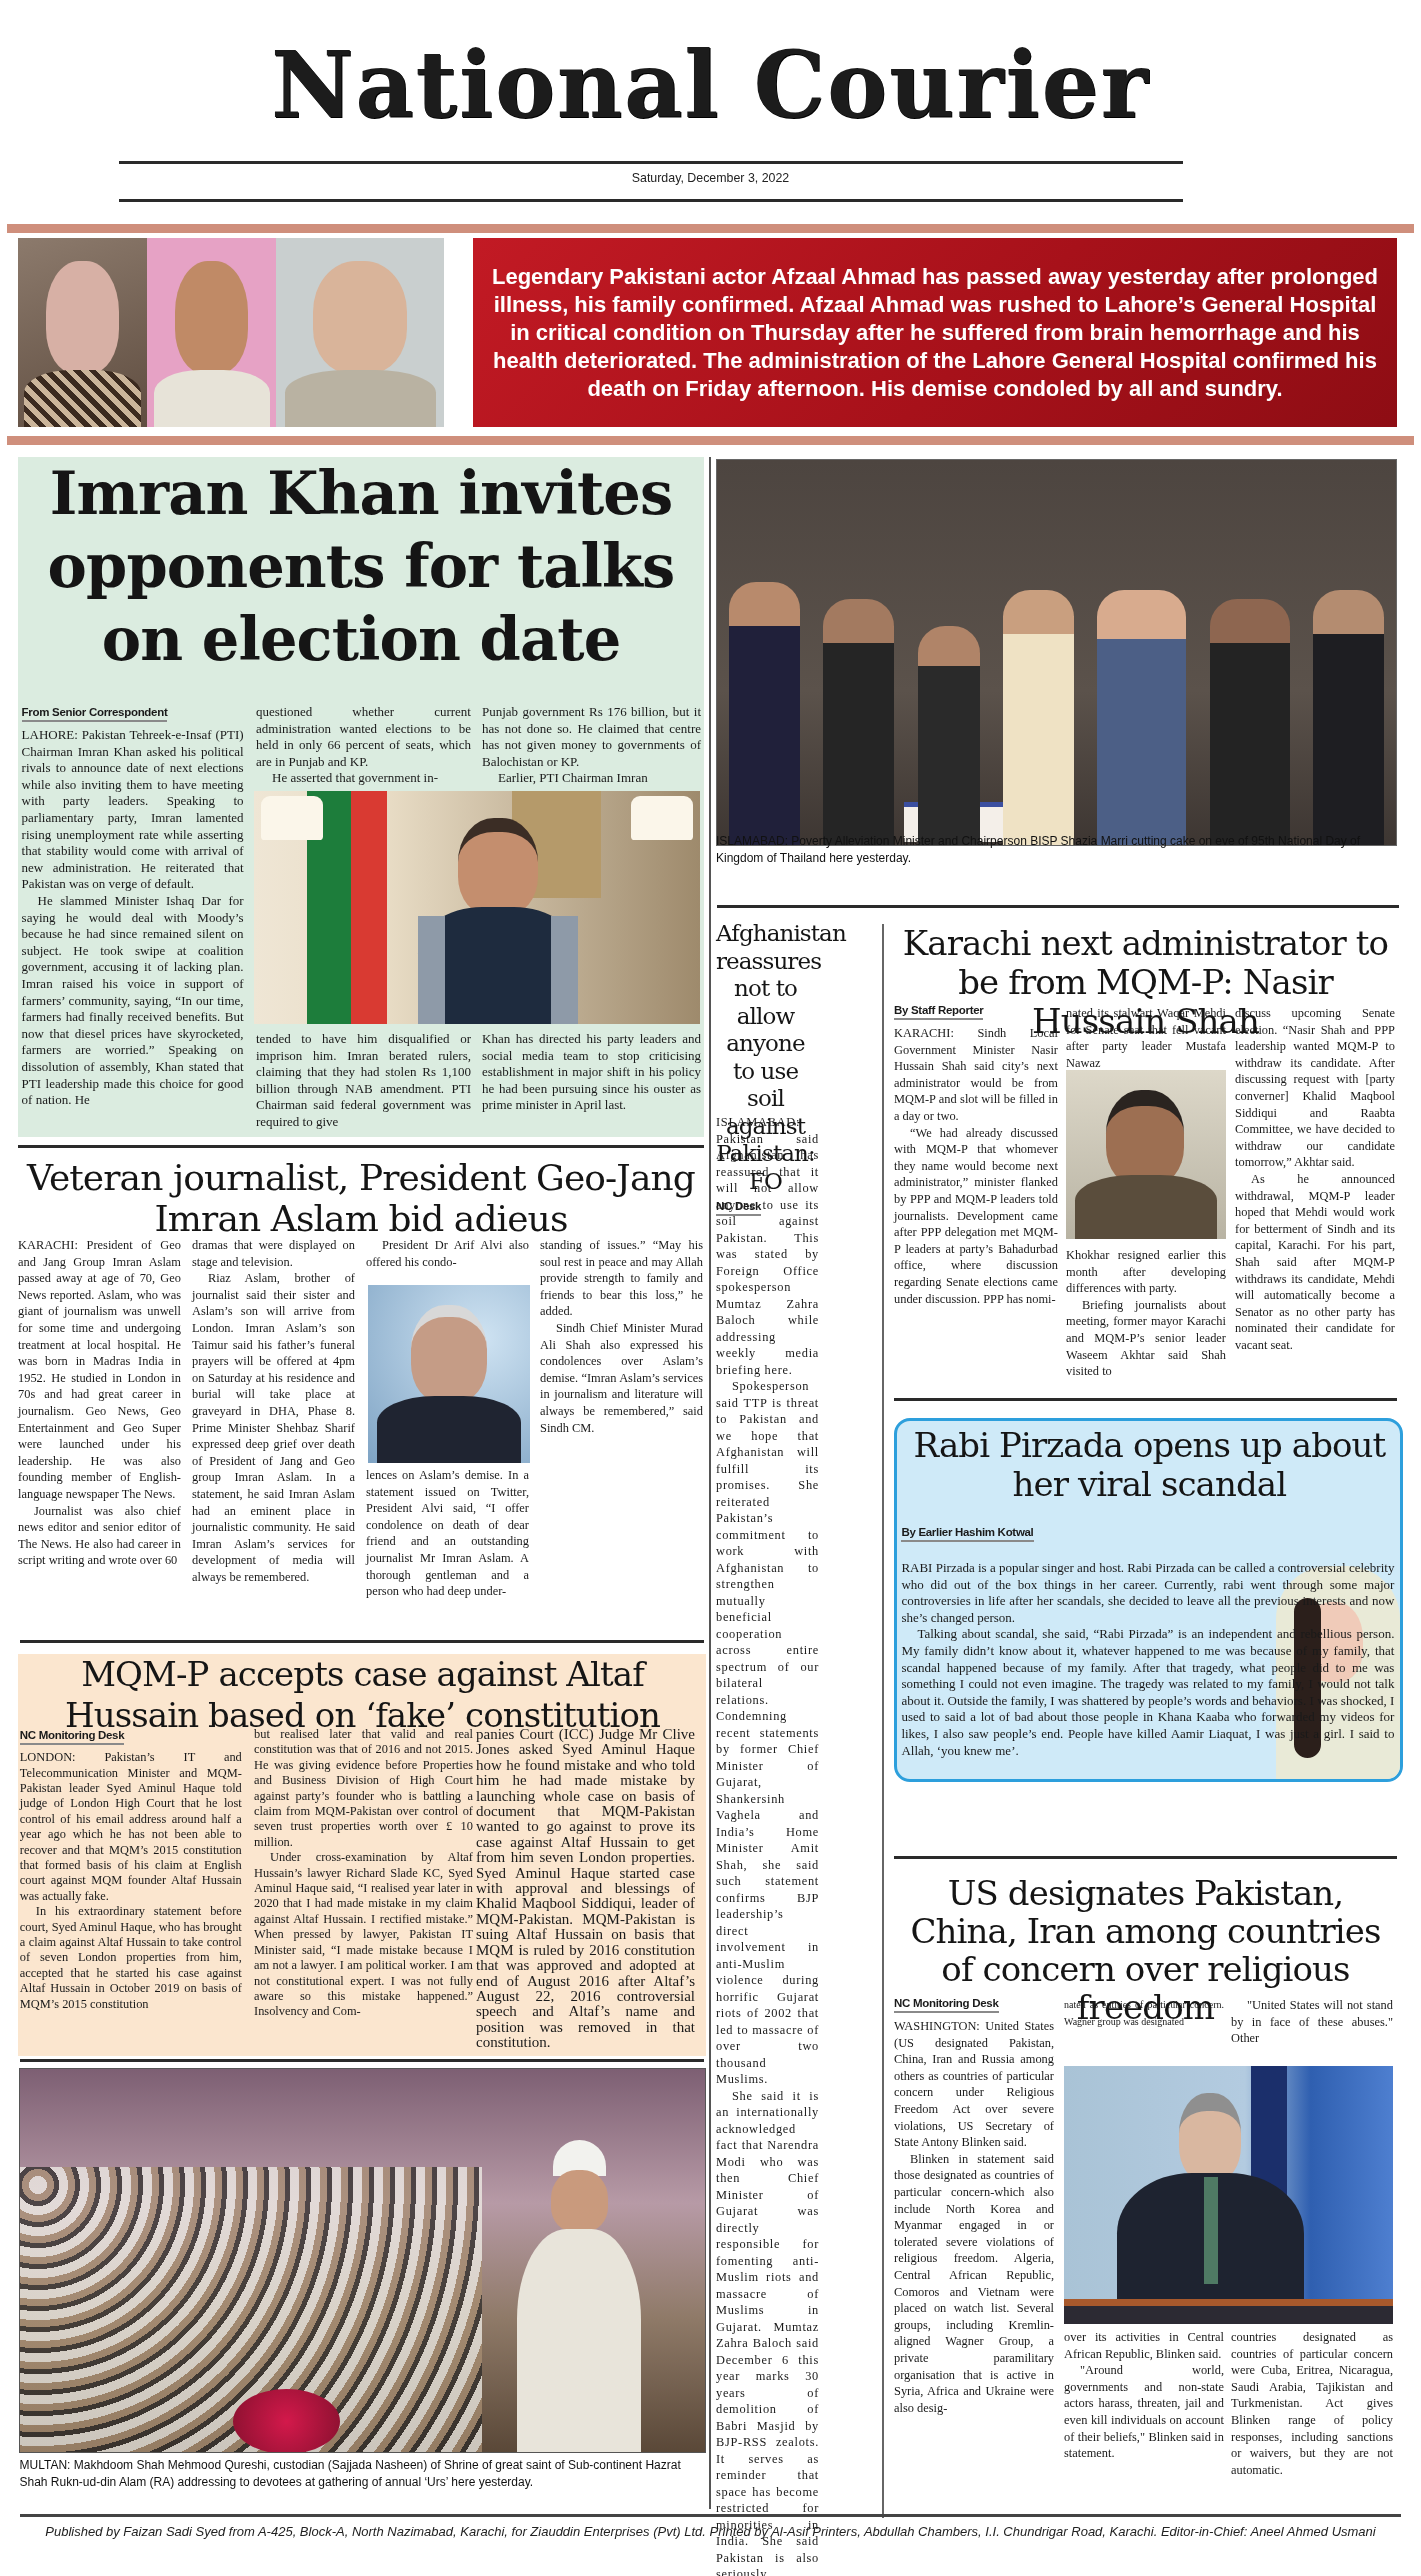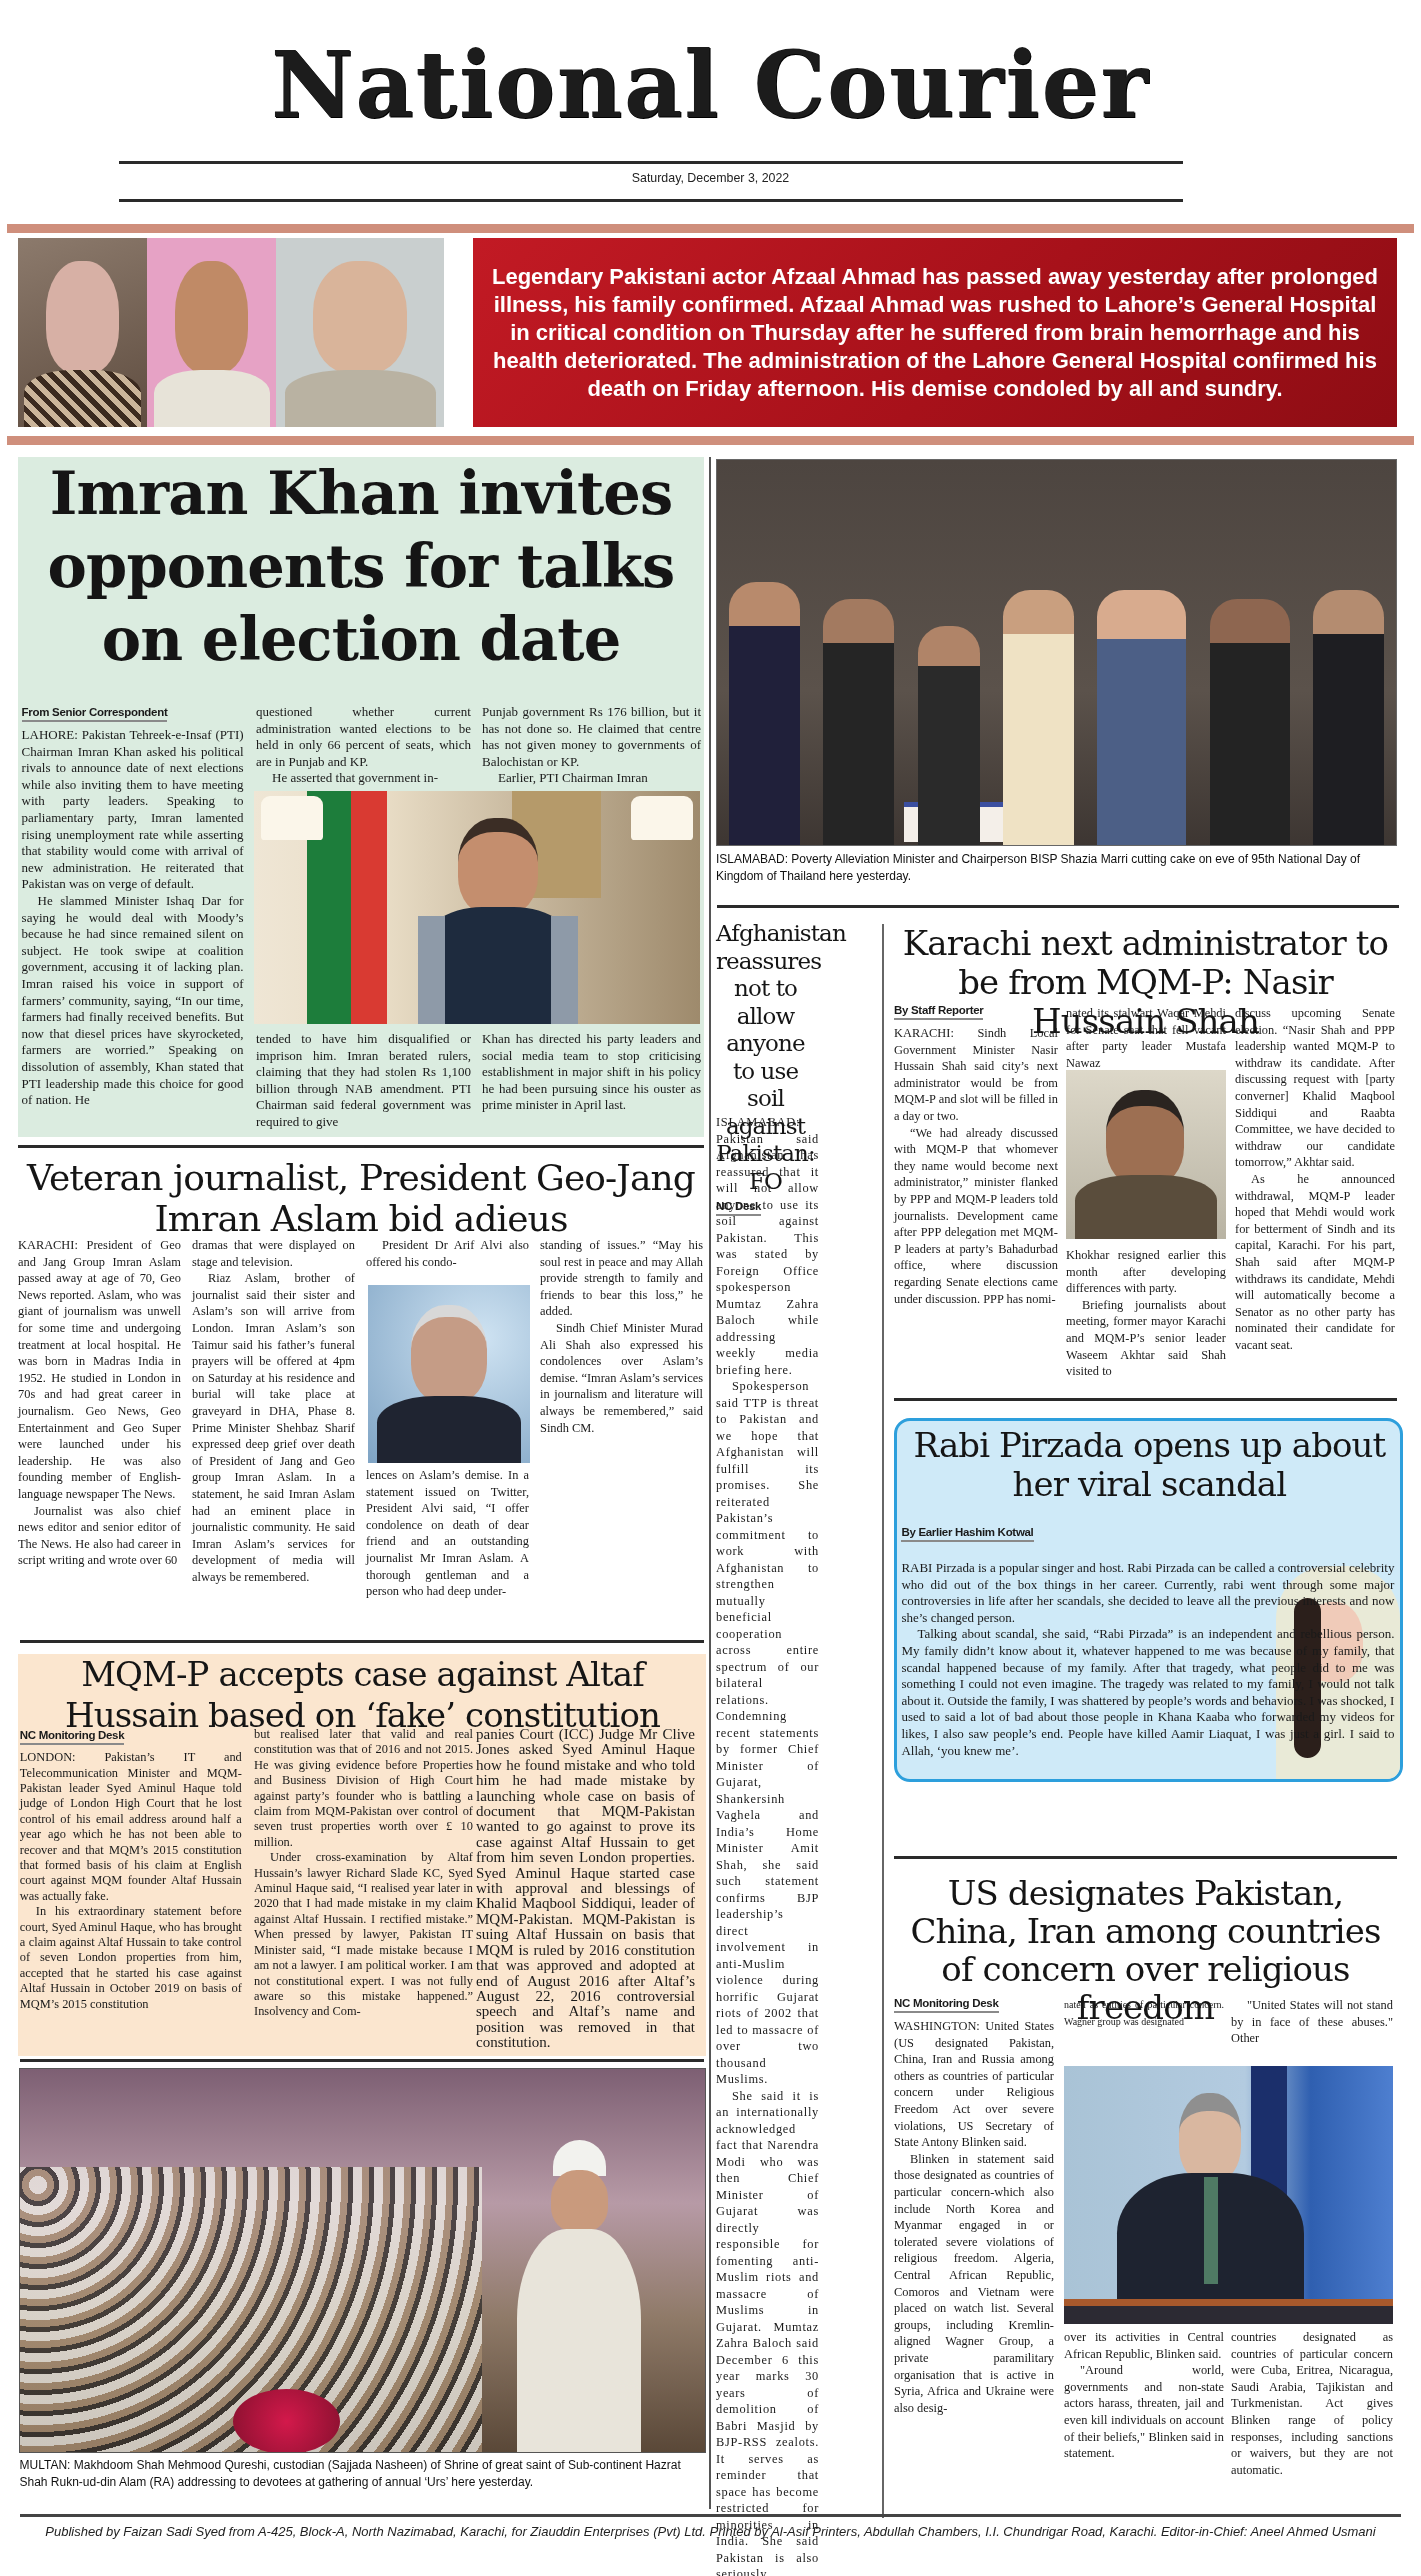--- a/index.html
+++ b/index.html
@@ -186,21 +186,21 @@
   <div style="position:absolute; left:0; top:107px; width:100%; height:281px; display:flex; justify-content:space-around; align-items:flex-end;">
     <div style="width:71px; height:266px; background:#20203a; border-radius:27px 27px 0 0; border-top:44px solid #b88a6c;"></div>
     <div style="width:71px; height:249px; background:#252525; border-radius:27px 27px 0 0; border-top:44px solid #a37a60;"></div>
     <div style="width:62px; height:222px; background:#2a2a2a; border-radius:27px 27px 0 0; border-top:40px solid #b08468;"></div>
     <div style="width:71px; height:258px; background:#efe2c4; border-radius:27px 27px 0 0; border-top:44px solid #c99f7f;"></div>
     <div style="width:89px; height:258px; background:#4c5f86; border-radius:27px 27px 0 0; border-top:49px solid #d8ab8e;"></div>
     <div style="width:80px; height:249px; background:#232323; border-radius:27px 27px 0 0; border-top:44px solid #8e6650;"></div>
     <div style="width:71px; height:258px; background:#1e1e22; border-radius:27px 27px 0 0; border-top:44px solid #b48c70;"></div>
   </div>
 </div>
-<div class="caption" style="position:absolute; left:716px; top:851px; width:681px;">ISLAMABAD: Poverty Alleviation Minister and Chairperson BISP Shazia Marri cutting cake on eve of 95th National Day of Kingdom of Thailand here yesterday.</div>
+<div class="caption" style="position:absolute; left:716px; top:833px; width:681px;">ISLAMABAD: Poverty Alleviation Minister and Chairperson BISP Shazia Marri cutting cake on eve of 95th National Day of Kingdom of Thailand here yesterday.</div>
 <div class="rule" style="left:717px; top:905px; width:682px; height:2.7px;"></div>
 
 <div style="position:absolute; left:716px; top:920px; width:108px;">
   <div class="headline" style="font-size:23px; line-height:27.5px; width:99px;">Afghanistan reassures not to allow anyone to use soil against Pakistan: FO</div>
   <div class="byline" style="margin-top:5.3px;">NC Desk</div>
 </div>
 <div class="col" style="position:absolute; left:716px; top:1114px; width:103px; font-size:12.4px; line-height:16.5px; letter-spacing:0.7px;">
   <p style="text-indent:0;">ISLAMABAD: Pakistan said Afghanistan has reassured that it will not allow anyone to use its soil against Pakistan. This was stated by Foreign Office spokesperson Mumtaz Zahra Baloch while addressing weekly media briefing here.</p>
   <p>Spokesperson said TTP is threat to Pakistan and we hope that Afghanistan will fulfill its promises. She reiterated Pakistan’s commitment to work with Afghanistan to strengthen mutually beneficial cooperation across entire spectrum of our bilateral relations. Condemning recent statements by former Chief Minister of Gujarat, Shankersinh Vaghela and India’s Home Minister Amit Shah, she said such statement confirms BJP leadership’s direct involvement in anti-Muslim violence during horrific Gujarat riots of 2002 that led to massacre of over two thousand Muslims.</p>
   <p>She said it is an internationally acknowledged fact that Narendra Modi who was then Chief Minister of Gujarat was directly responsible for fomenting anti-Muslim riots and massacre of Muslims in Gujarat. Mumtaz Zahra Baloch said December 6 this year marks 30 years of demolition of Babri Masjid by BJP-RSS zealots. It serves as reminder that space has become restricted for minorities in India. She said Pakistan is also seriously concerned over decision this week by Indian National Investigation Agency’s Delhi court to award life imprisonment to five innocent Kashmiri youth in a fabricated case.</p>

